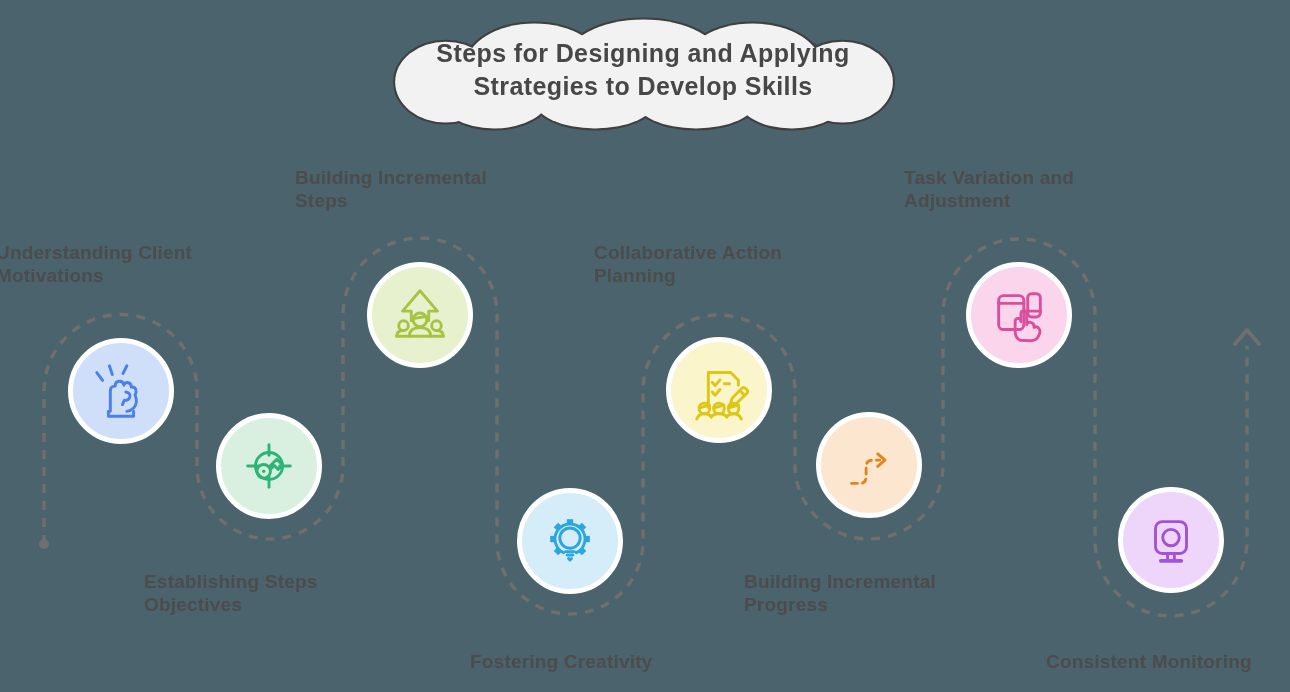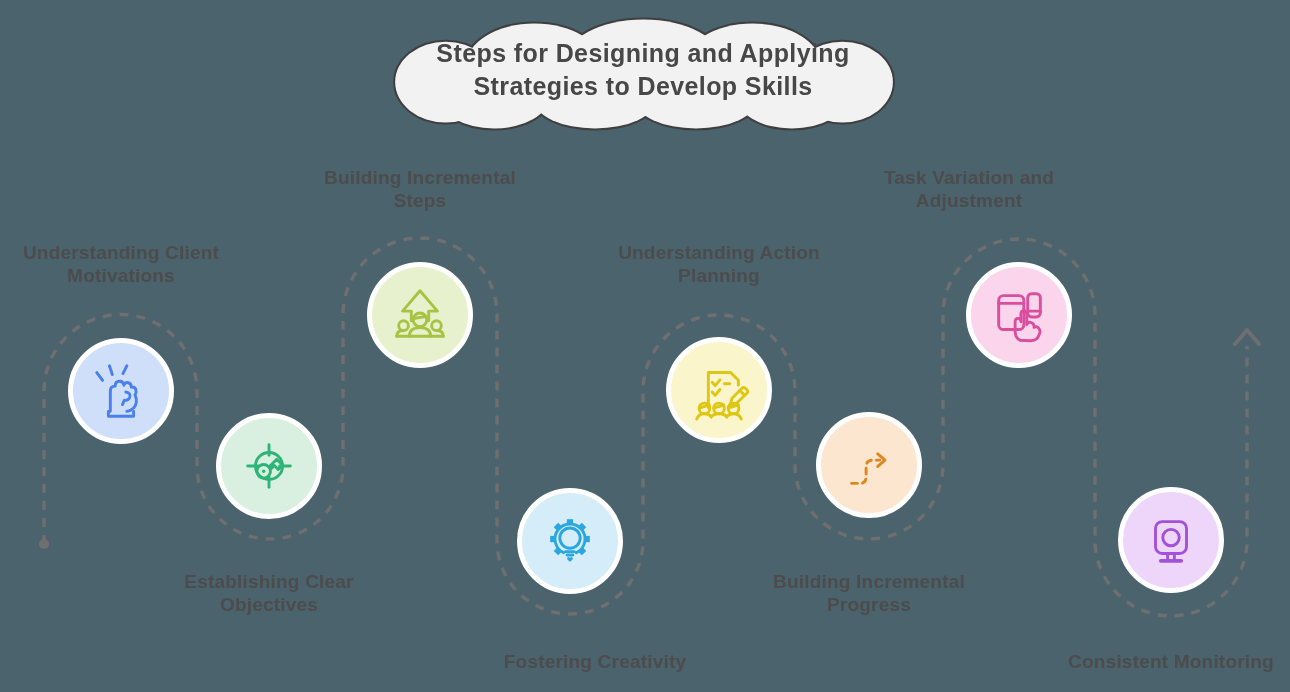--- a/index.html
+++ b/index.html
@@ -14,21 +14,21 @@
   .route .arrowhead{fill:none;stroke:currentColor;stroke-width:4;stroke-linecap:round;stroke-linejoin:round;}
   
   .node{
     position:absolute;width:96px;height:96px;border-radius:50%;
     border:5px solid #ffffff;background:var(--fill,#eee);
     display:flex;align-items:center;justify-content:center;
   }
   .node svg{display:block;fill:none;stroke:currentColor;stroke-width:3;stroke-linecap:round;stroke-linejoin:round;}
   
   .step-label{
-    position:absolute;width:250px;text-align:center;
+    position:absolute;width:250px;text-align:left;
     font-weight:bold;font-size:19px;line-height:23px;letter-spacing:.2px;
   }
   
   .cloud{position:absolute;left:383px;top:12px;width:520px;height:124px;}
   .cloud svg{overflow:visible;display:block;}
   .cloud .stroke-set ellipse{fill:none;stroke:var(--cloud-border,#3f3f3f);stroke-width:4;}
   .cloud .fill-set ellipse{fill:var(--cloud-fill,#f2f2f2);stroke:none;}
   .cloud-text{
     position:absolute;left:10px;right:10px;top:25px;text-align:center;
     font-weight:bold;font-size:25px;line-height:33px;letter-spacing:.4px;
@@ -98,21 +98,21 @@
       <circle cx="32" cy="32" r="14"></circle>
       <path d="M32 10 V21"></path>
         <path d="M32 43 V54"></path>
         <path d="M10 32 H21"></path>
         <path d="M43 32 H54"></path>
       <circle cx="26.5" cy="37.5" r="7"></circle>
       <circle cx="26.5" cy="37.5" r="1.8" fill="currentColor" stroke="none"></circle>
       <path d="M32 33 L40 25 L46 31 L41.5 35.5 L37.5 31.5 L34.5 34.5"></path>
     </svg>
   </div>
-  <div class="step-label" style="left:144px;top:570px">Establishing Clear Objectives</div>
+  <div class="step-label" style="left:144px;top:570px">Establishing Steps Objectives</div>
 
   <div class="step-label" style="left:295px;top:166px">Building Incremental Steps</div>
   <div class="node" style="left: 367px; top: 262px; --fill: #e7f1cd; color: rgb(166, 195, 66);">
     <svg width="62" height="62" viewBox="0 0 64 64">
       <path d="M23 38 V28 H14 L32 7 L50 28 H41 V38"></path>
       <circle cx="32" cy="37" r="7"></circle>
       <path d="M26 35.5 L38 33.5"></path>
       <path d="M21 54 Q21 45 32 45 Q43 45 43 54"></path>
       <circle cx="15" cy="43" r="5"></circle>
         <circle cx="49" cy="43" r="5"></circle>
@@ -135,21 +135,21 @@
       </g>
       <path d="M25.4 44 A15.5 15.5 0 1 1 38.6 44"></path>
       <circle cx="32" cy="29" r="10.5"></circle>
       <path d="M27.5 43 H36.5"></path>
         <path d="M29 46.5 H35"></path>
       <path d="M30.5 50 L32 51.5 L33.5 50"></path>
     </svg>
   </div>
   <div class="step-label" style="left:470px;top:650px">Fostering Creativity</div>
 
-  <div class="step-label" style="left:594px;top:241px">Understanding Action Planning</div>
+  <div class="step-label" style="left:594px;top:241px">Collaborative Action Planning</div>
   <div class="node" style="left: 666px; top: 337px; --fill: #fbf5cb; color: rgb(221, 199, 20);">
     <svg width="62" height="62" viewBox="0 0 64 64">
       <path d="M21 50 V14 H44 L52 22 V27"></path>
       <path d="M25 24 L28 27.5 L33 21.5"></path>
       <path d="M25 34 L28 37.5 L33 31.5"></path>
       <path d="M37.5 25.5 H43"></path>
       <path d="M43 49 L45.5 40.5 L56 30 Q57.5 28.5 59.5 30.5 L61 32 Q62.5 33.5 61 35 L50.5 45.5 Z"></path>
       <path d="M53.5 32.5 L57.5 36.5"></path>
       <circle cx="17" cy="51" r="5.5"></circle>
         <circle cx="32" cy="51" r="5.5"></circle>
@@ -162,21 +162,21 @@
   </div>
 
   <div class="node" style="left: 816px; top: 412px; --fill: #fce6d0; color: rgb(223, 134, 31);">
     <svg width="62" height="62" viewBox="0 0 64 64">
       <path stroke-dasharray="6 5" d="M14 51 H23 Q29 51 29 44 V34 Q29 27 36 27 H43"></path>
       <path d="M41 20.5 L48.5 27 L41 33.5"></path>
     </svg>
   </div>
   <div class="step-label" style="left:744px;top:570px">Building Incremental Progress</div>
 
-  <div class="step-label" style="left:844px;top:166px">Task Variation and Adjustment</div>
+  <div class="step-label" style="left:904px;top:166px">Task Variation and Adjustment</div>
   <div class="node" style="left: 966px; top: 262px; --fill: #fbd5ec; color: rgb(217, 79, 158);">
     <svg width="62" height="62" viewBox="0 0 64 64">
       <rect x="11" y="12" width="26" height="35" rx="5"></rect>
       <path d="M11 20 H37"></path>
       <rect x="41" y="10" width="13" height="24" rx="4"></rect>
       <path d="M41 28 H54"></path>
       <path d="M33 58 Q28 55.5 28 48.5 V39 Q28 35.5 31 35.5 Q34 35.5 34 39 V31 Q34 27.5 37 27.5 Q40 27.5 40 31 V42 Q41.5 38.5 45 40 Q48 41.3 47.5 44.8 Q50.5 43.3 52.5 45.8 Q54.5 48.3 53 51.8 L51.5 55 Q49.5 58.5 44 58.5 Q37 58.5 33 58 Z"></path>
     </svg>
   </div>
 

